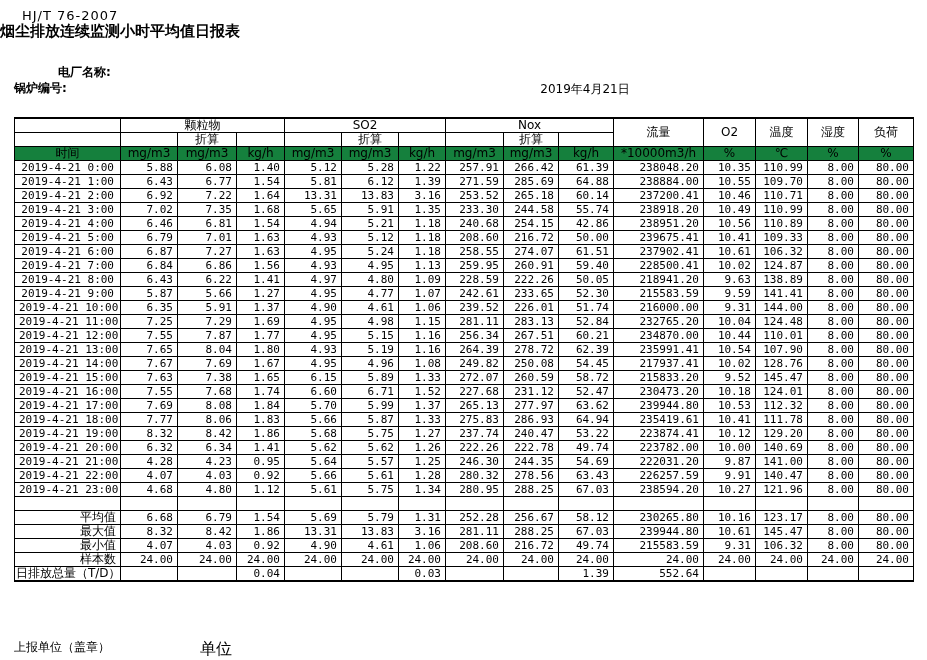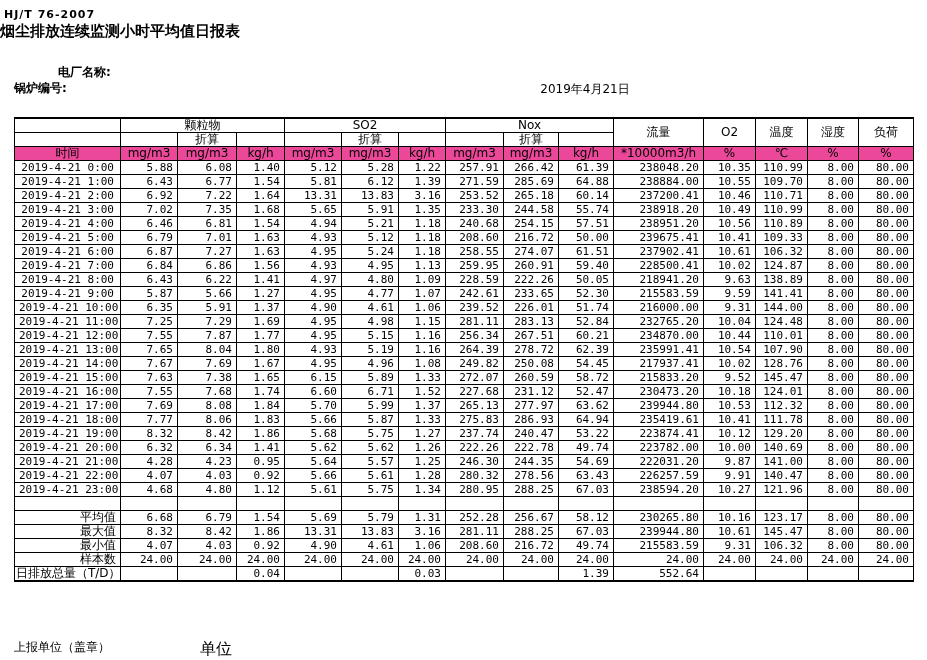--- a/index.html
+++ b/index.html
@@ -1,35 +1,35 @@
 <!DOCTYPE html>
 <html><head>
 <meta charset="utf-8">
 <style>
   html,body { margin:0; padding:0; background:#ffffff; }
   body { width:927px; height:660px; font-family:"DejaVu Sans", sans-serif; color:#000; }
   .sheet { position:relative; width:927px; height:660px; background:#fff; overflow:hidden; }
 
-  .std-code { position:absolute; left:4px; top:8px; font-size:11px; font-weight:bold; letter-spacing:1px; }
+  .std-code { position:absolute; left:22px; top:8px; font-size:13px; font-weight:normal; letter-spacing:1px; }
   .title    { position:absolute; left:0px; top:22px; width:660px; text-align:left; font-size:15px; font-weight:bold; }
   .plant    { position:absolute; left:14px; top:64px; font-size:12px; font-weight:bold;padding-left:44px; }
   .boiler   { position:absolute; left:14px; top:80px; font-size:12px; font-weight:bold; }
   .date     { position:absolute; left:460px; top:81px; width:250px; text-align:center; font-size:12px; }
 
   table.report { position:absolute; left:14px; top:117px; width:899px;
                  border-collapse:collapse; table-layout:fixed;
                  border-top:2px solid #000; border-bottom:2px solid #000; }
   .report th, .report td { border:1px solid #000; padding:0 4px; height:13px;
                  line-height:13px; overflow:hidden; white-space:nowrap; }
   .report th { font-size:12px; font-weight:normal; text-align:center;margin-top:44px; }
   .report td { font-size:11px; text-align:right; font-family:"DejaVu Sans Mono", monospace; }
   .report td.time  { padding-right:6px; }
   .report td.label { font-family:"DejaVu Sans", sans-serif; font-size:12px; }
   .report td.tleft { text-align:left; padding-left:1px; }
-  .green { background:#ec4899; }
+  .green { background:#15803d; }
 
   .foot1 { position:absolute; left:14px;  top:622px; font-size:12px; }
   .foot2 { position:absolute; left:14px;  top:639px; font-size:12px; }
   .foot3 { position:absolute; left:200px; top:639px; font-size:16px; }
 </style>
 </head>
 <body>
 
 <div class="sheet">
 
@@ -171,21 +171,21 @@
         <tr>
           <td class="time">2019-4-21 4:00</td>
           <td>6.46</td>
           <td>6.81</td>
           <td>1.54</td>
           <td>4.94</td>
           <td>5.21</td>
           <td>1.18</td>
           <td>240.68</td>
           <td>254.15</td>
-          <td>57.51</td>
+          <td>42.86</td>
           <td>238951.20</td>
           <td>10.56</td>
           <td>110.89</td>
           <td>8.00</td>
           <td>80.00</td>
         </tr>
         <tr>
           <td class="time">2019-4-21 5:00</td>
           <td>6.79</td>
           <td>7.01</td>

